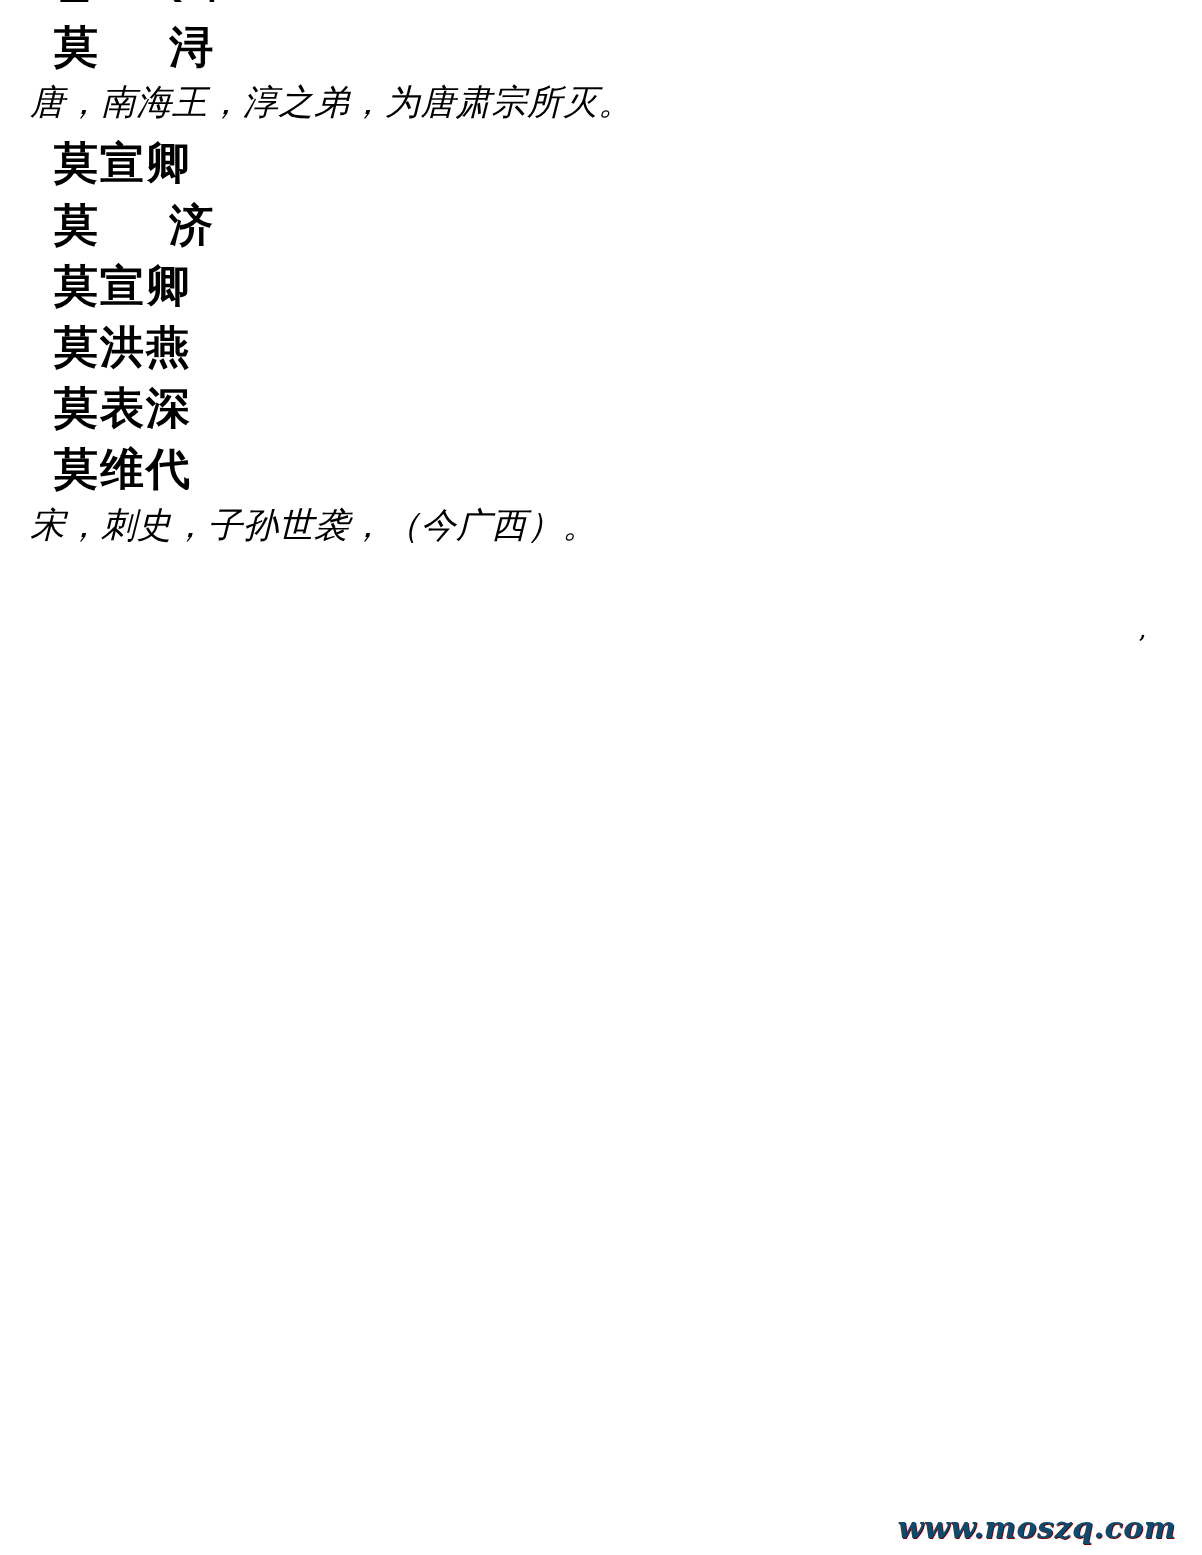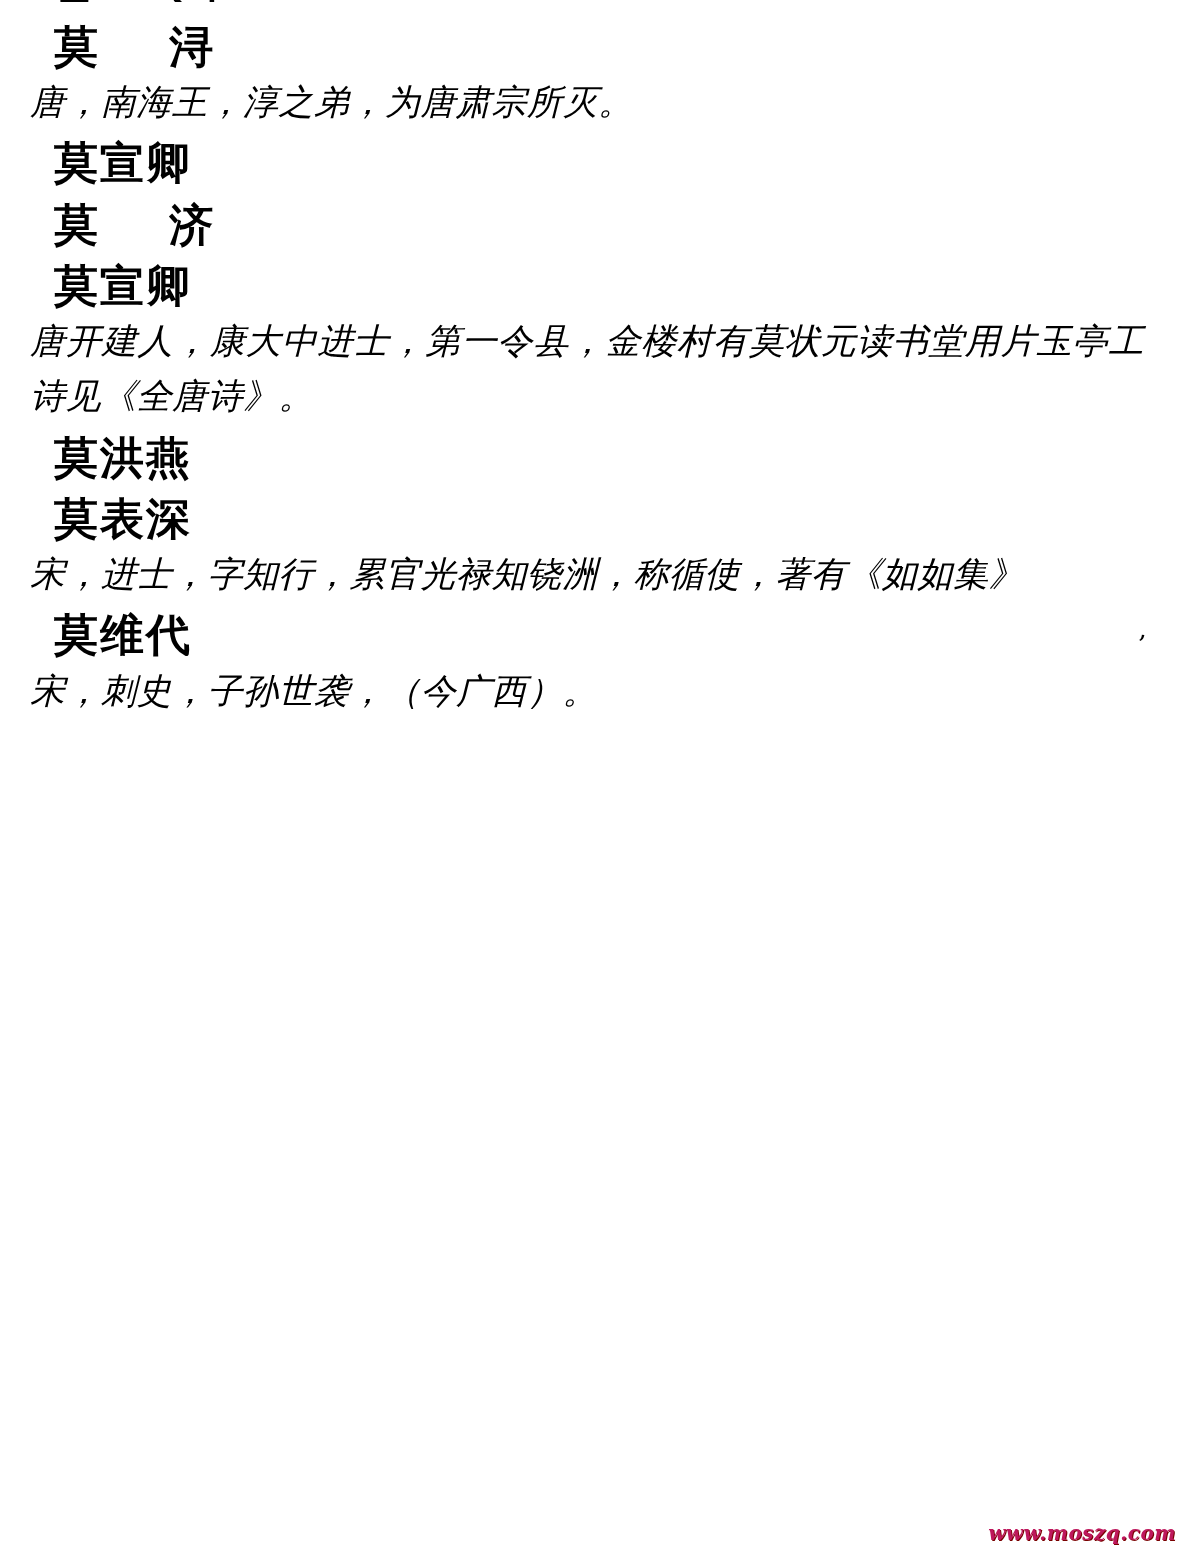--- a/index.html
+++ b/index.html
@@ -77,22 +77,22 @@
     transform: rotate(8deg);
   }
 
   .watermark {
     position: absolute;
     right: 26px;
     bottom: 10px;
     font-family: "DejaVu Serif", "Liberation Serif", serif;
     font-weight: bold;
     font-style: italic;
-    font-size: 20px;
-    color: #be185d;
+    font-size: 30px;
+    color: #0c4a6e;
     letter-spacing: 0.5px;
     text-shadow: 1px 1px 0 #7a0000;
   }
 </style>
 </head>
 <body>
 
 <div id="page">
 
   <div class="clipped-top">莫  浔</div>
@@ -109,30 +109,28 @@
   <div class="entry">
     <div class="entry-name">莫宣卿</div>
   </div>
 
   <div class="entry">
     <div class="entry-name spaced">莫    济</div>
   </div>
 
   <div class="entry">
     <div class="entry-name">莫宣卿</div>
-    <div class="entry-body">唐开建人，康大中进士，第一令县，金楼村有莫状元读书堂用片玉亭工诗见《全唐诗》。</div>
   </div>
 
   <div class="entry">
     <div class="entry-name">莫洪燕</div>
   </div>
 
   <div class="entry">
     <div class="entry-name">莫表深</div>
-    <div class="entry-body">宋，进士，字知行，累官光禄知铙洲，称循使，著有《如如集》</div>
   </div>
 
   <div class="entry">
     <div class="entry-name">莫维代</div>
     <div class="entry-body">宋，刺史，子孙世袭，（今广西）。</div>
   </div>
 
 
   <div class="watermark">www.moszq.com</div>
 

